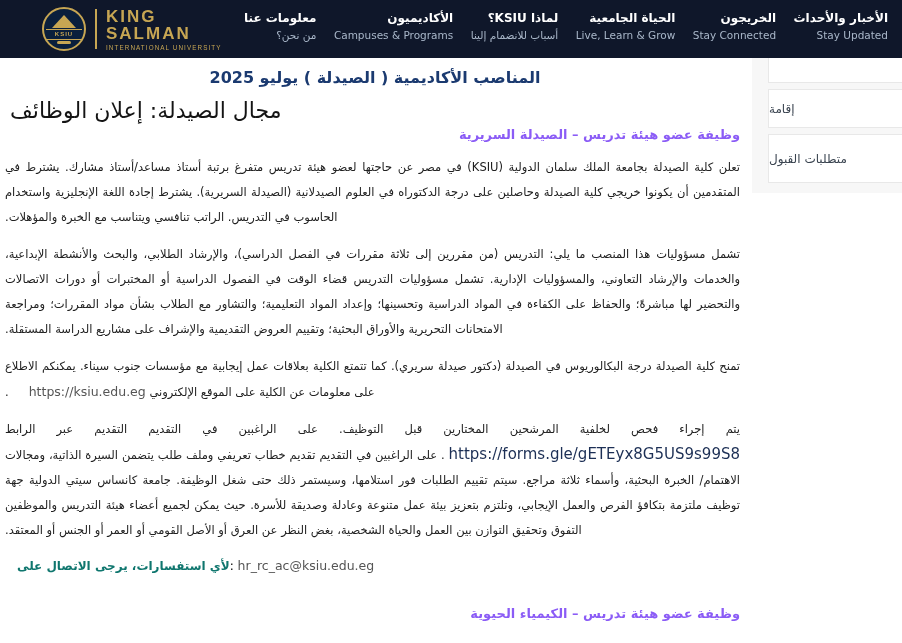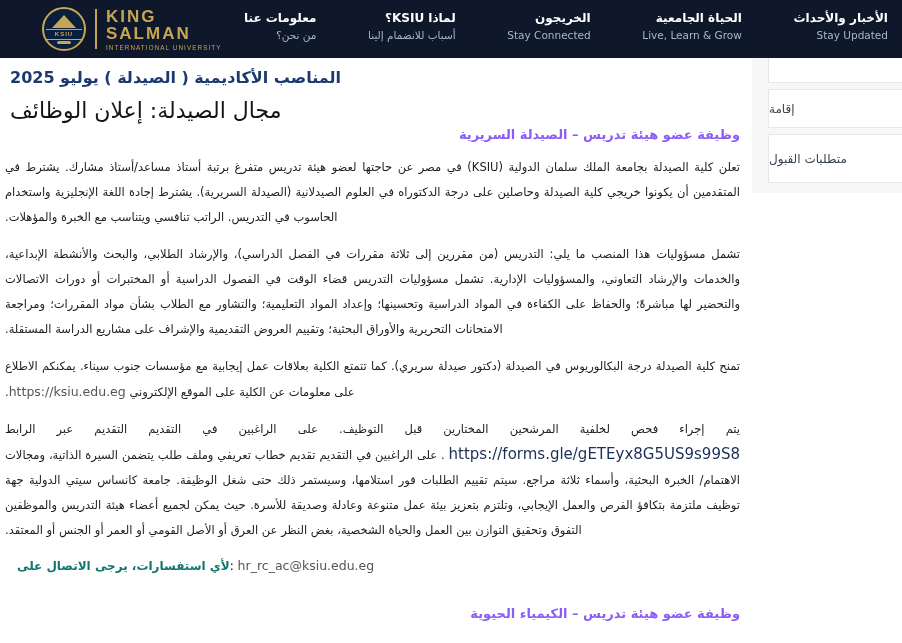--- a/index.html
+++ b/index.html
@@ -55,41 +55,41 @@
   .nav-item .lbl{
     color:#ffffff;font-size:12px;font-weight:bold;line-height:14px;white-space:nowrap;
   }
   .nav-item .sub{
     color:#a9b7c9;font-size:10.5px;line-height:13px;margin-top:4px;white-space:nowrap;
   }
   
   .main{position:absolute;left:5px;top:58px;width:735px;}
   .category-title{
     margin:10px 0 0 5px;color:#1b3a70;font-size:16px;font-weight:bold;
-    direction:ltr;text-align:left;line-height:20px;
+    direction:ltr;text-align:center;line-height:20px;
   }
   .page-title{
     margin:8px 0 0 5px;color:#141414;font-size:22px;font-weight:normal;
     direction:ltr;text-align:left;line-height:30px;
   }
   .job-title{
     margin:0 0 0 8px;color:#8b5cf6;font-size:13px;font-weight:bold;
     direction:ltr;text-align:right;line-height:17px;
   }
   .para{
     margin:12px 0 0 0;color:#212121;font-size:11.5px;line-height:25px;
     direction:rtl;text-align:justify;text-align-last:left;
   }
   .latin{color:#555555;font-size:12.5px;}
   .apply-link{
     font-weight:normal;color:#1c2f55;font-size:15px;cursor:pointer;
     font-family:"DejaVu Sans",sans-serif;
     margin-top:40px;
   }
-  .website-link{cursor:pointer;}
+  .website-link{cursor:pointer;margin-left:20px;}
   .contact-line{
     margin:14px 0 0 12px;font-size:12px;direction:ltr;text-align:left;line-height:18px;
   }
   .contact-line strong{color:#0f766e;}
   .contact-email{color:#555555;font-size:12.5px;cursor:pointer;}
   .job-title-2{margin-top:30px;}
   
   .sidebar{
     position:absolute;left:752px;top:50px;width:170px;height:143px;
     background:#f7f7f7;z-index:1;
@@ -121,30 +121,34 @@
       <span class="big">SALMAN</span>
       <span class="tag">INTERNATIONAL UNIVERSITY</span>
     </div>
   </div>
   <div class="nav">
     <div class="nav-item">
       <div class="lbl">معلومات عنا</div>
       <div class="sub">من نحن؟</div>
     </div>
     <div class="nav-item">
+      <div class="lbl">الأكاديميون</div>
+      <div class="sub">Campuses &amp; Programs</div>
+    </div>
+    <div class="nav-item">
       <div class="lbl">لماذا KSIU؟</div>
       <div class="sub">أسباب للانضمام إلينا</div>
     </div>
     <div class="nav-item">
+      <div class="lbl">الحياة الجامعية</div>
+      <div class="sub">Live, Learn &amp; Grow</div>
+    </div>
+    <div class="nav-item">
       <div class="lbl">الخريجون</div>
       <div class="sub">Stay Connected</div>
-    </div>
-    <div class="nav-item">
-      <div class="lbl">الحياة الجامعية</div>
-      <div class="sub">Live, Learn &amp; Grow</div>
     </div>
     <div class="nav-item">
       <div class="lbl">الأخبار والأحداث</div>
       <div class="sub">Stay Updated</div>
     </div>
   </div>
 </div>
 
 <div class="sidebar">
   <div class="sidebox sidebox-1">

